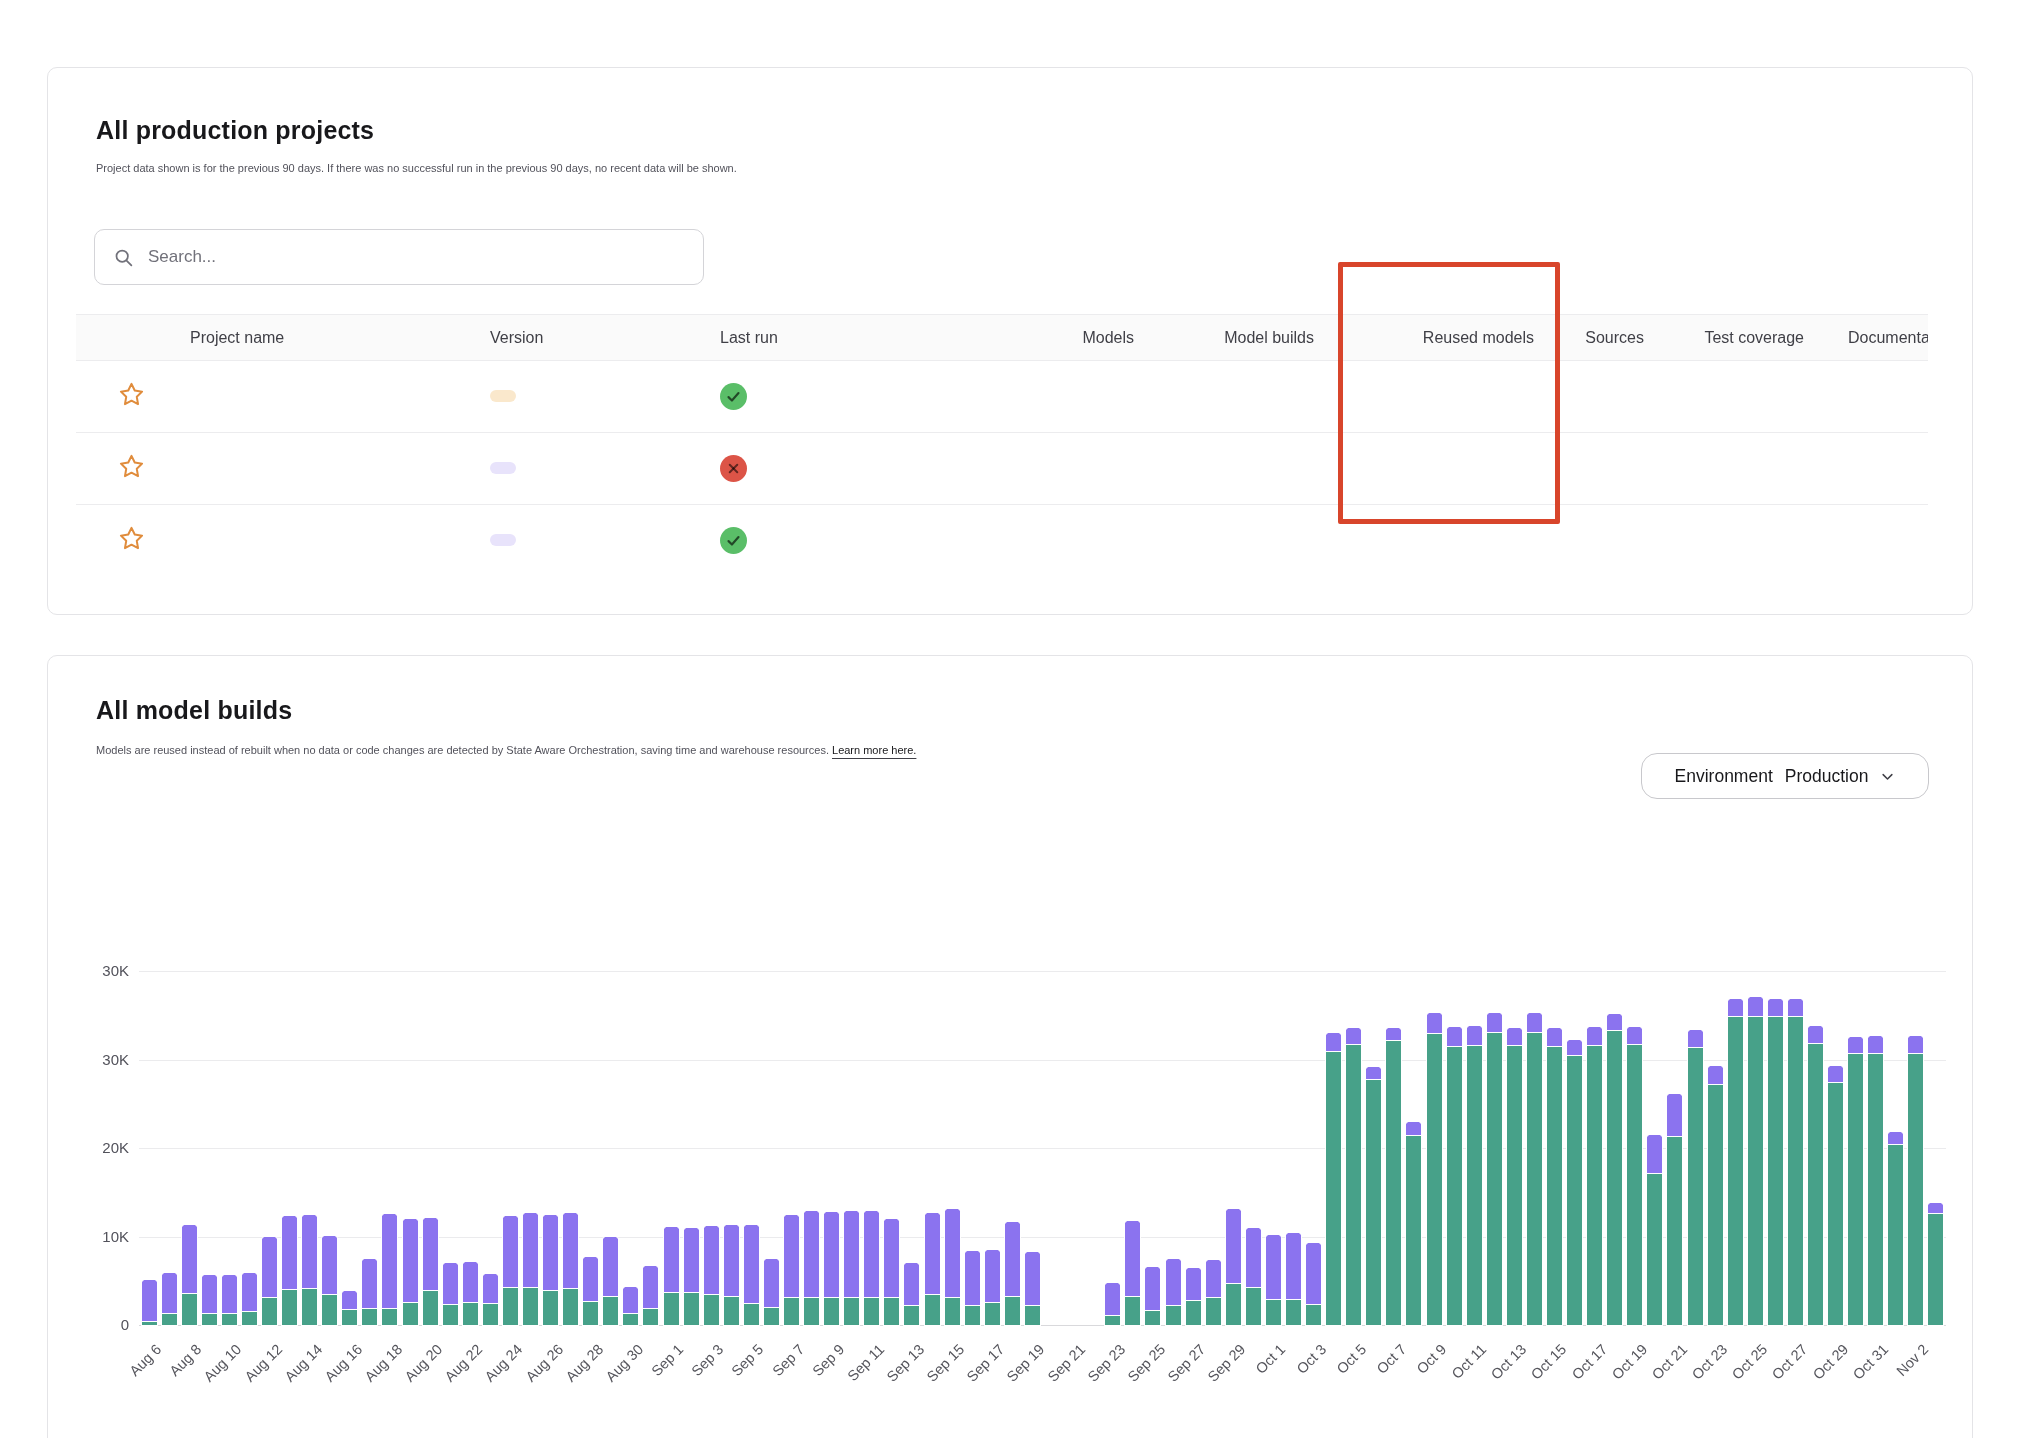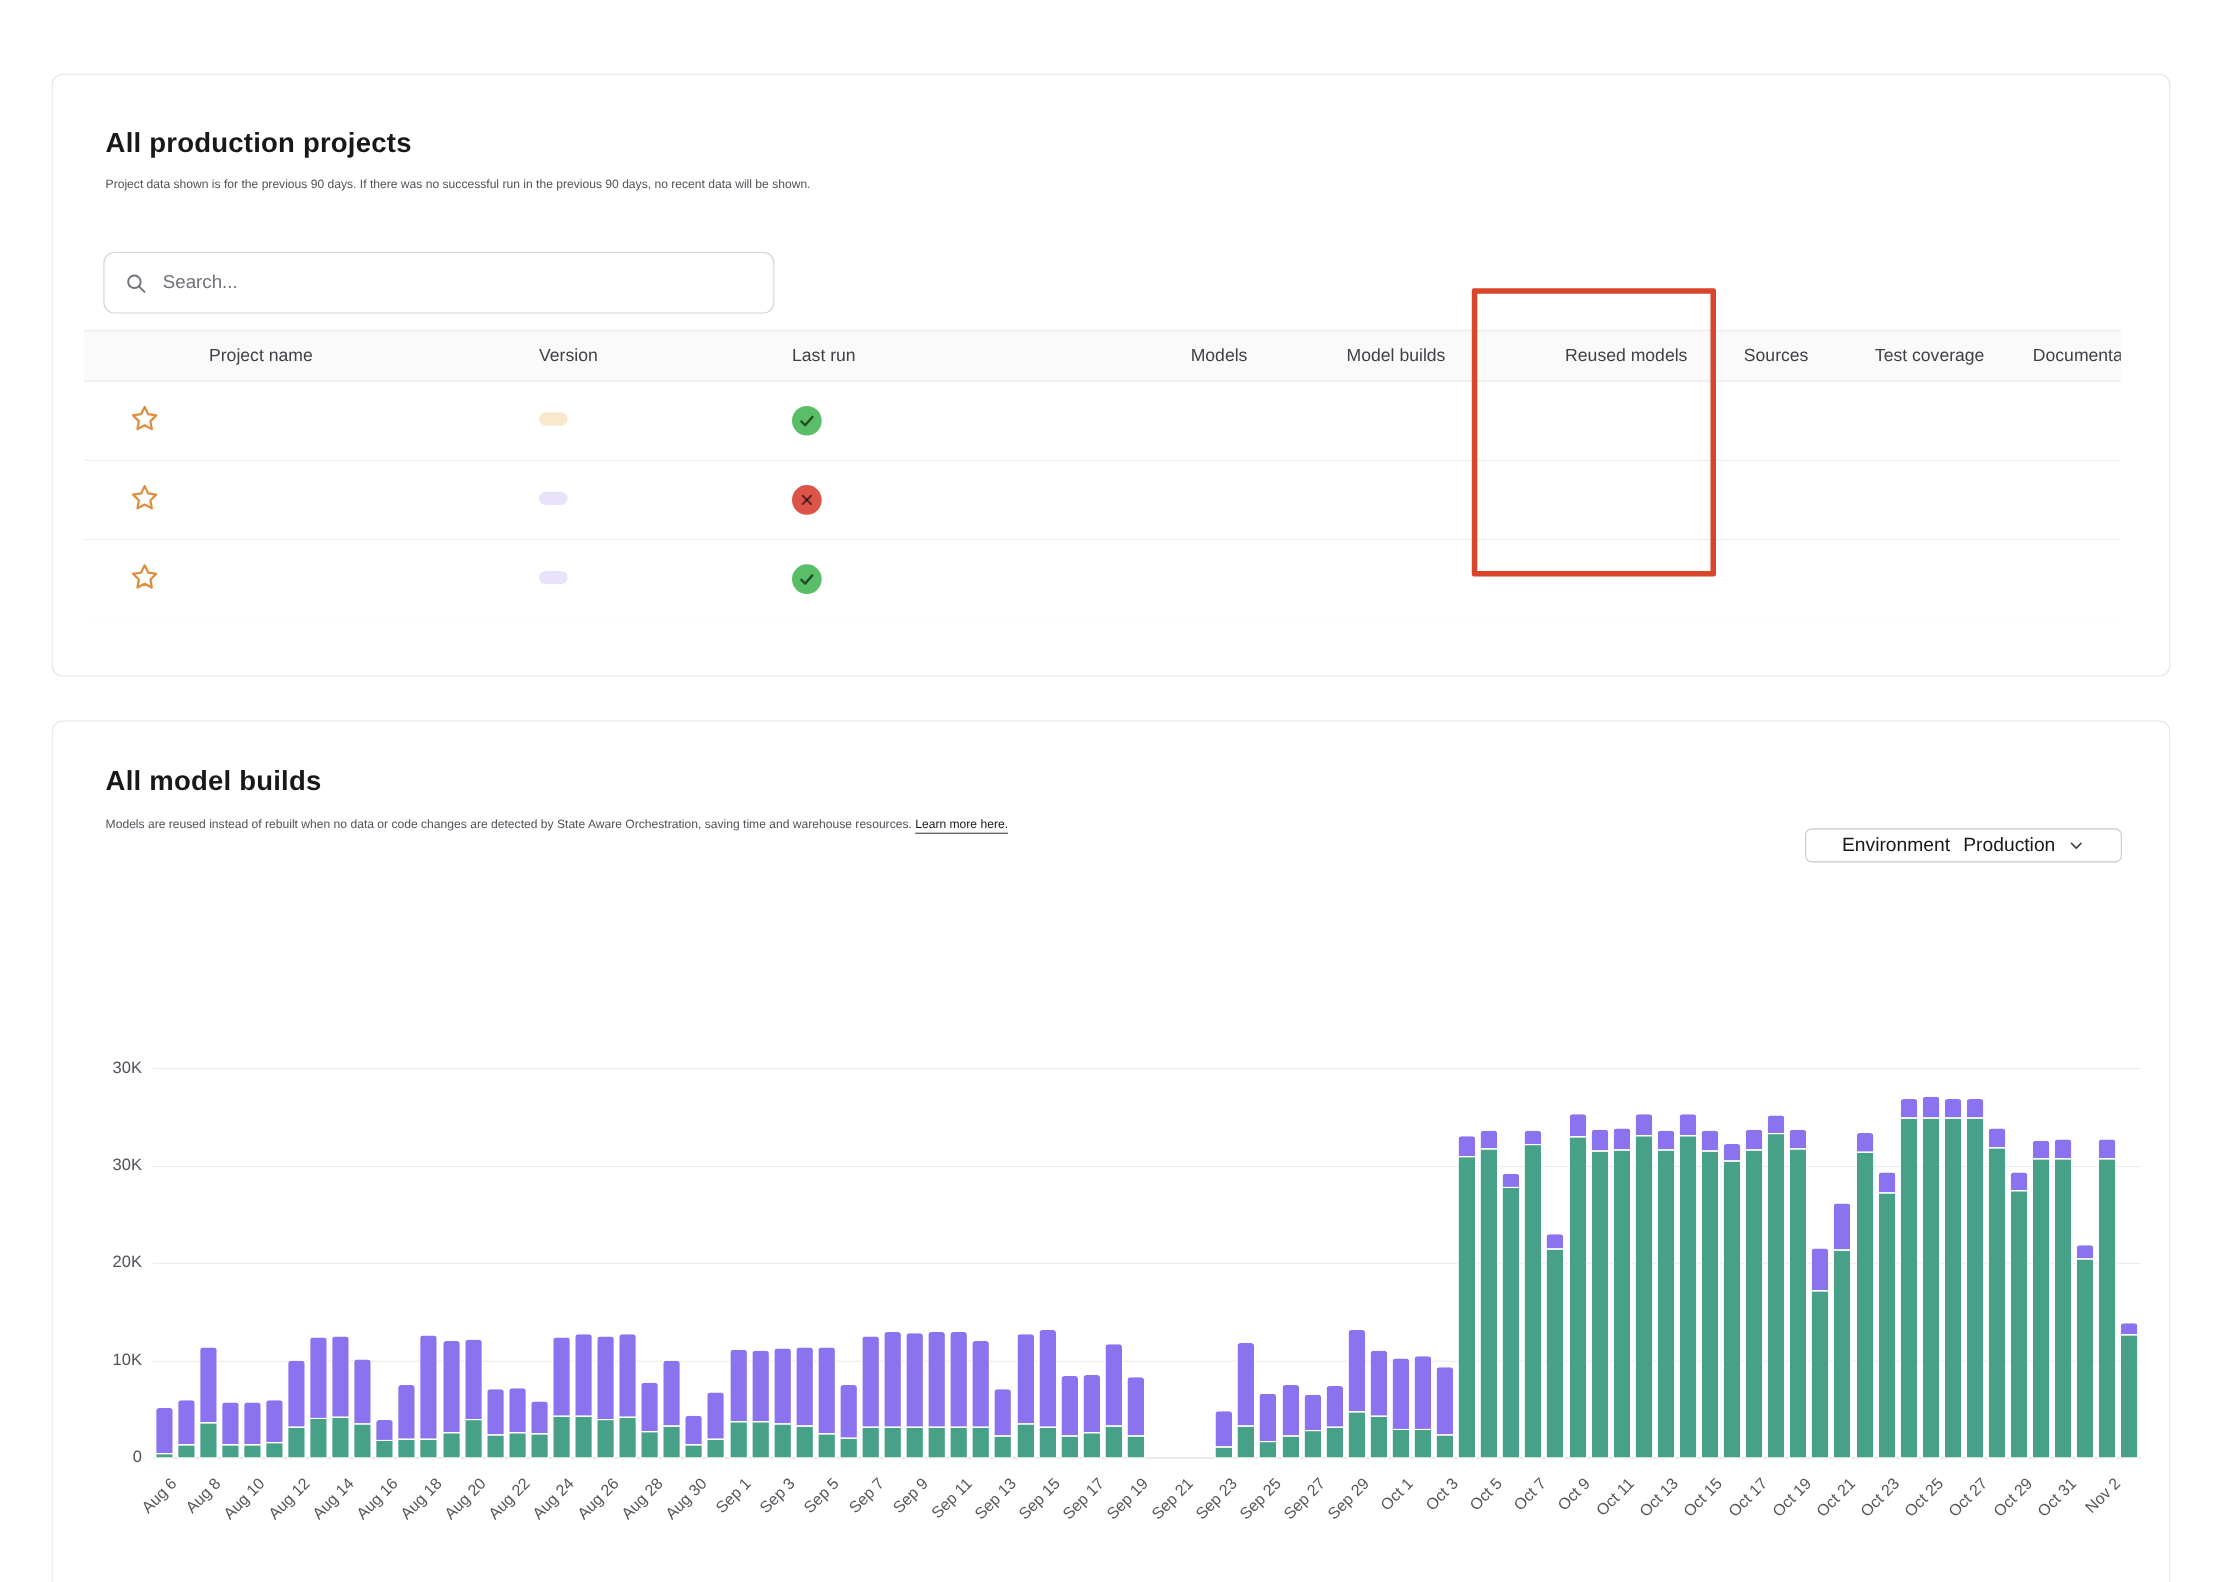--- a/index.html
+++ b/index.html
@@ -7,21 +7,21 @@
   .card { position:absolute; left:47px; width:1926px; background:#fff; border:1px solid #e4e4e7; border-radius:10px;margin-top:40px; }
   #projects-card { top:27px; height:548px; }
   #builds-card  { top:615px; height:798px;padding-left:20px; }
   .card-title { position:absolute; left:48px; font-size:25px; font-weight:700; color:#18181b; letter-spacing:.2px; }
   .card-sub { position:absolute; left:48px; font-size:11px; color:#52525b; }
   
   .search-box { position:absolute; left:46px; top:161px; width:610px; height:56px; border:1px solid #d4d4d8; border-radius:10px; display:flex; align-items:center; padding:0 18px; gap:14px; background:#fff; }
   .search-box input { border:none; outline:none; font-size:17px; color:#18181b; flex:1; font-family:"Liberation Sans", sans-serif; background:transparent; }
   .search-box input::placeholder { color:#71717a; }
   
-  .table-wrap { position:absolute; left:28px; top:232px; width:1852px; height:262px; overflow:hidden; }
+  .table-wrap { position:absolute; left:28px; top:246px; width:1852px; height:262px; overflow:hidden; }
   table { border-collapse:collapse; table-layout:fixed; width:2130px; }
   thead th { height:46px; background:#fafafa; border-top:1px solid #ececee; border-bottom:1px solid #ececee; font-size:16px; font-weight:400; color:#3f3f46; text-align:right; padding-right:28px; white-space:nowrap; }
   thead th.al { text-align:left; padding-left:4px; }
   thead th.doc { text-align:left; padding-left:16px; }
   tbody td { height:72px; border-bottom:1px solid #ececee; font-size:16.5px; color:#18181b; text-align:right; padding-right:28px; white-space:nowrap; }
   tbody td.al { text-align:left; padding-left:4px; }
   tbody td.ctr { text-align:center; padding:0; }
   .proj-link { color:#18181b; text-decoration:underline; text-underline-offset:4px; text-decoration-color:#8a8a8e; cursor:pointer; font-weight:400; }
   .badge { display:inline-block; font-size:15px; padding:6px 13px; border-radius:8px; color:#3f3a33; }
   .badge.partial-fusion { background:#fae8cc; }
@@ -29,21 +29,21 @@
   .lastrun { display:flex; align-items:center; gap:12px; }
   .status-dot { width:27px; height:27px; border-radius:50%; display:inline-flex; align-items:center; justify-content:center; flex:0 0 auto; }
   .status-dot.success { background:#5abe68; }
   .status-dot.error { background:#dc5447; }
   .status-dot svg { width:15px; height:15px; }
   .star-btn { background:none; border:none; cursor:pointer; line-height:0; }
   .star-btn svg { width:27px; height:27px; stroke:#e08c3c; fill:none; stroke-width:1.8; }
   
   #annotation-box { position:absolute; left:1338px; top:262px; width:222px; height:262px; border:5px solid #d8452b; border-radius:2px; pointer-events:none; }
   
-  .env-select { position:absolute; left:1593px; top:97px; width:288px; height:31px; border:1px solid #c8c8cc; border-radius:6px; display:flex; align-items:center; justify-content:center; gap:12px; font-size:17.5px; cursor:pointer; background:#fff; }
+  .env-select { position:absolute; left:1593px; top:97px; width:288px; height:46px; border:1px solid #c8c8cc; border-radius:16px; display:flex; align-items:center; justify-content:center; gap:12px; font-size:17.5px; cursor:pointer; background:#fff; }
   .env-select .lbl { color:#18181b; }
   .env-select .val { color:#18181b; }
   .legend { position:absolute; top:178px; left:72px; display:flex; gap:108px; }
   .legend-item .l-label { font-size:15.5px; color:#3f3f46; margin-bottom:10px; }
   .legend-item .l-row { display:flex; align-items:center; gap:9px; }
   .swatch { width:25px; height:25px; border-radius:6px; }
   .l-val { font-size:22px; font-weight:700; color:#111114; }
   
   #chart { position:absolute; left:0; top:315px; width:1924px; height:460px; }
   .gridline { position:absolute; left:91px; width:1807px; height:1px; background:#ebebed; }

